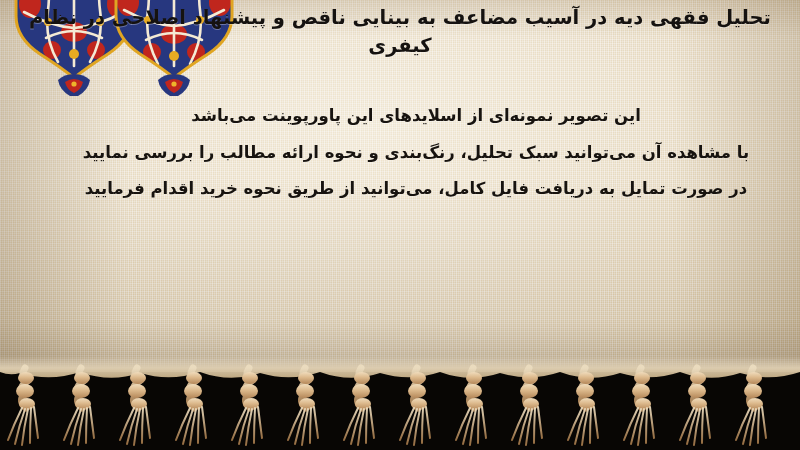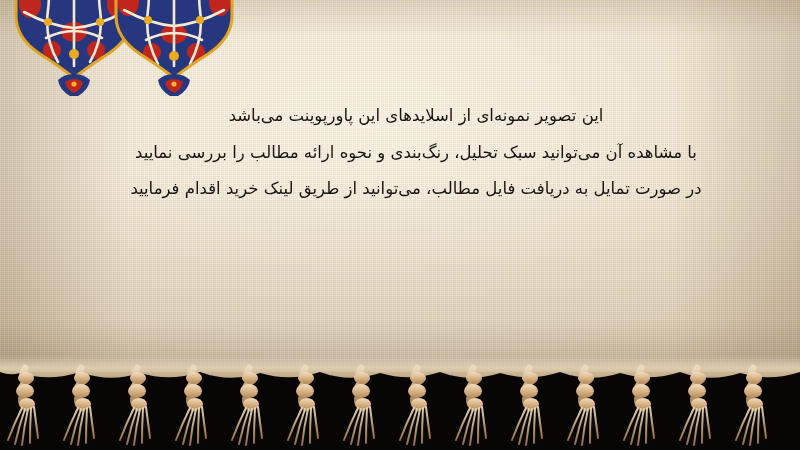--- a/index.html
+++ b/index.html
@@ -122,21 +122,21 @@
   .body-block {
     position: absolute;
     top: 108px;
     right: 0;
     width: 800px;
     text-align: center;
   }
 
   .body-line {
     font-size: 16.5px;
-    font-weight: normal;
+    font-weight: bold;
     line-height: 1.0;
     color: #17130f;
     margin-bottom: 20px;
     text-shadow: 0 1px 0 rgba(255,255,255,0.26);
     padding-left: 32px;
   }
   .body-line:last-child { margin-bottom: 0; }
 </style>
 </head>
 <body>
@@ -463,22 +463,23 @@
           <path d="M0 41 Q-4 59 -6 77"></path>
           <path d="M3 40 Q2 58 2 75"></path>
           <path d="M6 39 Q8 55 10 70"></path>
         </g>
       </g>
     </g>
   </svg>
 
   <div class="text-layer">
 
+    <div class="slide-title">تحلیل فقهی دیه در آسیب مضاعف به بینایی ناقص و پیشنهاد اصلاحی در نظام کیفری</div>
 
     <div class="body-block">
       <div class="body-line">این تصویر نمونه‌ای از اسلایدهای این پاورپوینت می‌باشد</div>
       <div class="body-line">با مشاهده آن می‌توانید سبک تحلیل، رنگ‌بندی و نحوه ارائه مطالب را بررسی نمایید</div>
-      <div class="body-line">در صورت تمایل به دریافت فایل مطالب، می‌توانید از طریق لینک خرید اقدام فرمایید</div>
+      <div class="body-line">در صورت تمایل به دریافت فایل کامل، می‌توانید از طریق نحوه خرید اقدام فرمایید</div>
     </div>
 
   </div>
 
 </div>
 
 </body></html>

